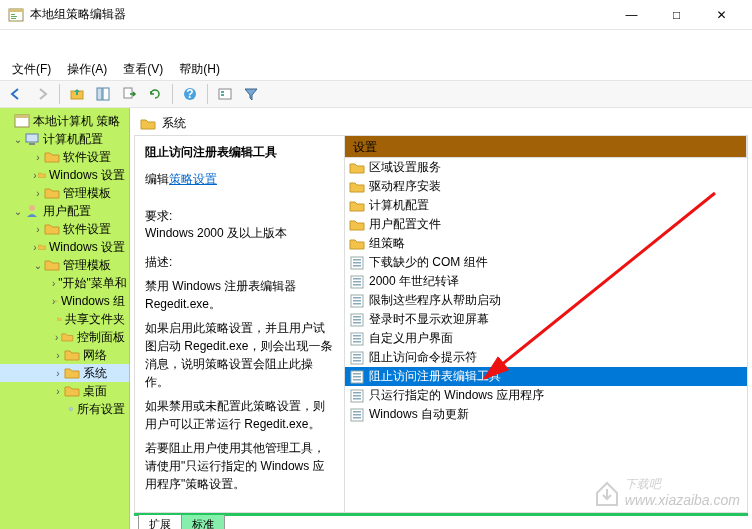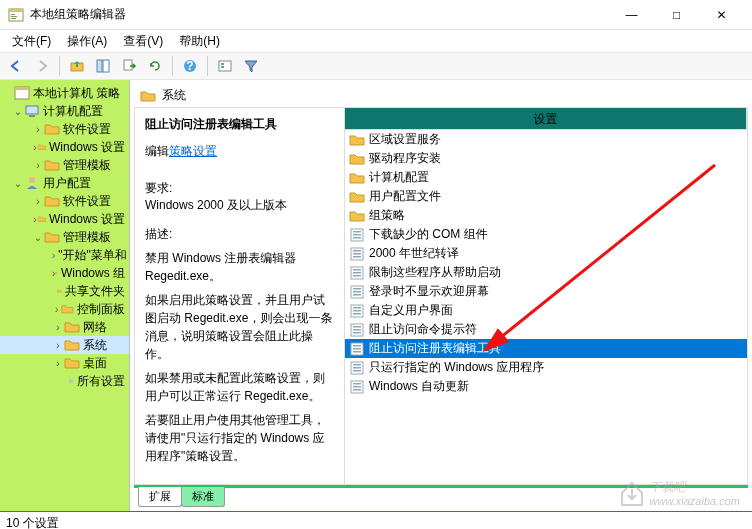--- a/index.html
+++ b/index.html
@@ -3,21 +3,21 @@
 <meta charset="utf-8">
 <style>
 * { box-sizing: border-box; margin: 0; padding: 0; font-family: "Microsoft YaHei", "Segoe UI", sans-serif; font-size: 12px; }
 body { background: #fff; width: 752px; height: 529px; overflow: hidden; position: relative; }
 
 .titlebar { height: 30px; display: flex; align-items: center; padding: 0 8px; border-bottom: 1px solid #e5e5e5; }
 .titlebar .app-icon { width: 16px; height: 16px; margin-right: 6px; }
 .titlebar .title { flex: 1; }
 .titlebar .win-btn { width: 45px; height: 30px; display: flex; align-items: center; justify-content: center; cursor: pointer; }
 
-.menubar { height: 22px; display: flex; align-items: center; padding: 0 4px; }
+.menubar { height: 22px; display: flex; align-items: center; padding: 0 4px; margin-top: 28px; }
 .menubar .menu-item { padding: 2px 8px; cursor: pointer; }
 
 .toolbar { height: 28px; display: flex; align-items: center; padding: 2px 4px; border-top: 1px solid #e5e5e5; border-bottom: 1px solid #e5e5e5; background: #f7f7f7; gap: 2px; }
 .toolbar .tbtn { width: 24px; height: 24px; display: flex; align-items: center; justify-content: center; cursor: pointer; border-radius: 2px; }
 .toolbar .sep { width: 1px; height: 20px; background: #ccc; margin: 0 3px; }
 
 .main { display: flex; height: 431px; }
 .tree-pane { width: 130px; border-right: 1px solid #bbb; overflow: auto; padding: 4px 0; background: #bef264; }
 .content-pane { flex: 1; display: flex; flex-direction: column; }
 
@@ -31,37 +31,37 @@
 .content-header .hdr-icon { width: 16px; height: 16px; margin-right: 6px; }
 .content-body { flex: 1; display: flex; margin: 0 4px; border: 1px solid #ddd; border-top: none; overflow: hidden; }
 
 .detail-left { width: 210px; border-right: 1px solid #ddd; padding: 8px 10px; overflow: auto; }
 .detail-left .policy-title { font-weight: bold; margin-bottom: 10px; }
 .detail-left .policy-link { color: #0066cc; text-decoration: underline; cursor: pointer; margin-bottom: 12px; display: inline-block; }
 .detail-left .section-label { margin-top: 8px; }
 .detail-left p { margin: 6px 0; line-height: 1.5; }
 
 .detail-right { flex: 1; display: flex; flex-direction: column; position: relative; }
-.list-header { height: 22px; display: flex; border-bottom: 1px solid #ddd; background: #0f766e; text-align: center; }
+.list-header { height: 22px; display: flex; border-bottom: 1px solid #ddd; background: #a16207; }
 .list-header .col { padding: 3px 8px; border-right: 1px solid #ddd; }
 .list-body { flex: 1; overflow: auto; position: relative; }
 .list-row { height: 19px; display: flex; align-items: center; padding: 0 4px; cursor: pointer; }
 .list-row.selected { background: #0078d7; color: #fff; }
 .list-row .row-icon { width: 16px; height: 16px; margin-right: 4px; flex-shrink: 0; }
 
 .arrow-overlay { position: absolute; pointer-events: none; }
 
 .tabs { height: 22px; display: flex; align-items: flex-end; padding-left: 4px; border-top: 3px solid #22c55e; margin: 0 4px 4px 4px; }
 .tab { padding: 2px 10px; border: 1px solid #999; border-top: none; background: #86efac; cursor: pointer; font-size: 11px; border-radius: 0 0 3px 3px; margin-right: -1px; }
 .tab.active { background: #fff; }
 
 .statusbar { height: 24px; border-top: 1px solid #4d7c0f; padding: 1px 6px; display: flex; align-items: center; }
 
 .watermark { position: absolute; right: 12px; bottom: 22px; opacity: 0.55; font-size: 20px; color: #aaa; font-style: italic; pointer-events: none; display:flex; align-items:flex-end; gap:4px;}
-.watermark small { font-size: 11px; color:#999; display:block; line-height:1;}
+.watermark small { font-size: 14px; color:#999; display:block; line-height:1;}
 </style>
 </head>
 <body>
 
 <div class="titlebar">
   <svg class="app-icon" viewBox="0 0 16 16">
       <rect x="1" y="2" width="14" height="12" fill="#fff" stroke="#9b8b4f"></rect>
       <rect x="1" y="2" width="14" height="3" fill="#d4c27a"></rect>
       <rect x="3" y="7" width="4" height="1" fill="#6a5"></rect>
       <rect x="3" y="9" width="6" height="1" fill="#6a5"></rect>

